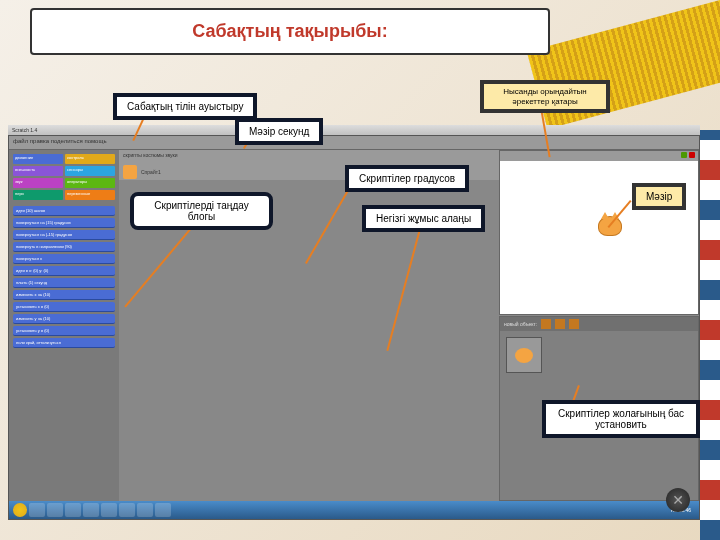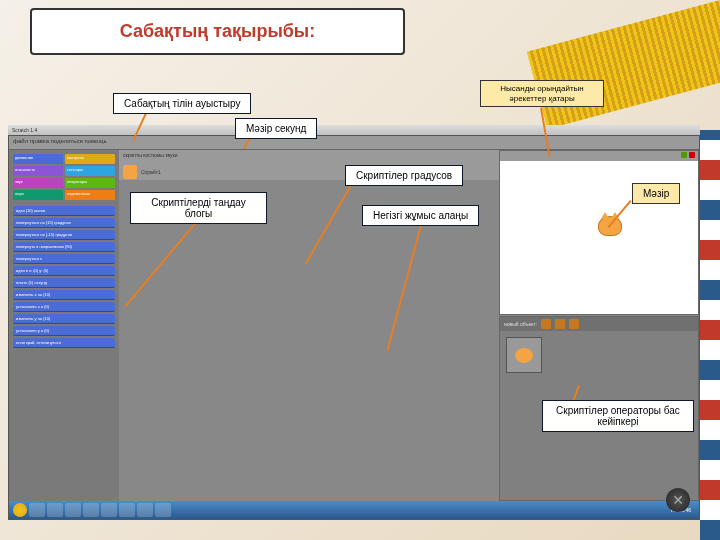--- a/index.html
+++ b/index.html
@@ -31,21 +31,21 @@
       bottom: 0;
       width: 20px;
       background: repeating-linear-gradient(0deg, #2a5a8a 0px, #2a5a8a 20px, #fff 20px, #fff 40px, #c0392b 40px, #c0392b 60px, #fff 60px, #fff 80px);
     }
     
     
     .title-card {
       position: absolute;
       top: 8px;
       left: 30px;
-      width: 375px;
+      width: 520px;
       background: #fff;
       border: 2px solid #333;
       border-radius: 4px;
       padding: 10px 15px;
       text-align: center;
       z-index: 20;
     }
     .title-card h1 {
       color: #c0392b;
       font-size: 18px;
@@ -280,21 +280,21 @@
       margin-left: auto;
       color: #fff;
       font-size: 5px;
       padding-right: 4px;
     }
     
     
     .callout {
       position: absolute;
       background: #fff;
-      border: 1px solid #0f172a;
+      border: 4px solid #0f172a;
       padding: 4px 10px;
       font-size: 10px;
       text-align: center;
       z-index: 15;
       white-space: nowrap;
     }
     .callout.yellow { background: #fdeaa8; border-color: #333; }
     
     .arrow {
       position: absolute;
@@ -341,34 +341,34 @@
 </div>
 
 <div class="callout" style="top:118px; left:235px;">
   <span>Мәзір секунд</span>
 </div>
 
 <div class="callout" style="top:165px; left:345px;">
   <span>Скриптілер градусов</span>
 </div>
 
-<div class="callout" style="top:192px; left:130px; line-height:1.1;">
+<div class="callout" style="top:192px; left:130px; line-height:1.1;border-radius:8px;">
   <div style="white-space:normal; width:115px;">Скриптілерді таңдау блогы</div>
 </div>
 
 <div class="callout" style="top:205px; left:362px;">
   <span>Негізгі жұмыс алаңы</span>
 </div>
 
 <div class="callout yellow" style="top:183px; left:632px;">
   <span>Мәзір</span>
 </div>
 
 <div class="callout" style="top:400px; left:542px; line-height:1.1;">
-  <div style="white-space:normal; width:130px;">Скриптілер операторы бас кейіпкері</div>
+  <div style="white-space:normal; width:130px;">Скриптілер жолағының бас установить</div>
 </div>
 
 <div class="arrow" style="top:113px; left:145px; width:2px; height:30px; transform:rotate(25deg);"></div>
 <div class="arrow" style="top:136px; left:250px; width:2px; height:14px; transform:rotate(30deg);"></div>
 <div class="arrow" style="top:185px; left:350px; width:2px; height:90px; transform:rotate(30deg);"></div>
 <div class="arrow" style="top:222px; left:195px; width:2px; height:110px; transform:rotate(40deg);"></div>
 <div class="arrow" style="top:225px; left:420px; width:2px; height:130px; transform:rotate(15deg);"></div>
 <div class="arrow" style="top:108px; left:540px; width:2px; height:50px; transform:rotate(-10deg);"></div>
 <div class="arrow" style="top:200px; left:630px; width:2px; height:35px; transform:rotate(40deg);"></div>
 <div class="arrow" style="top:385px; left:578px; width:2px; height:20px; transform:rotate(20deg);"></div>

